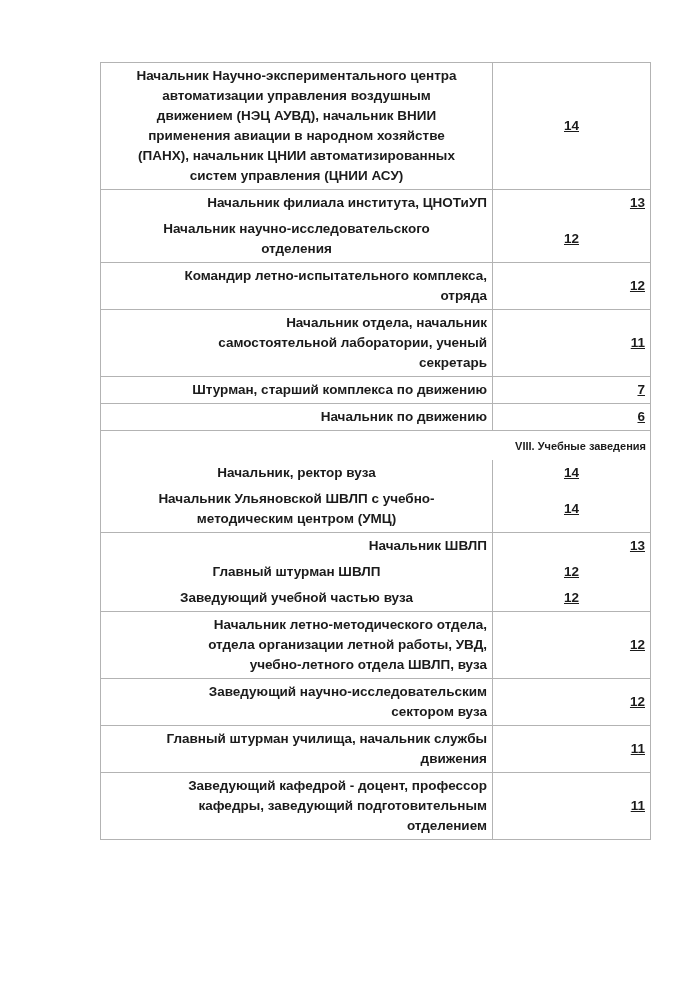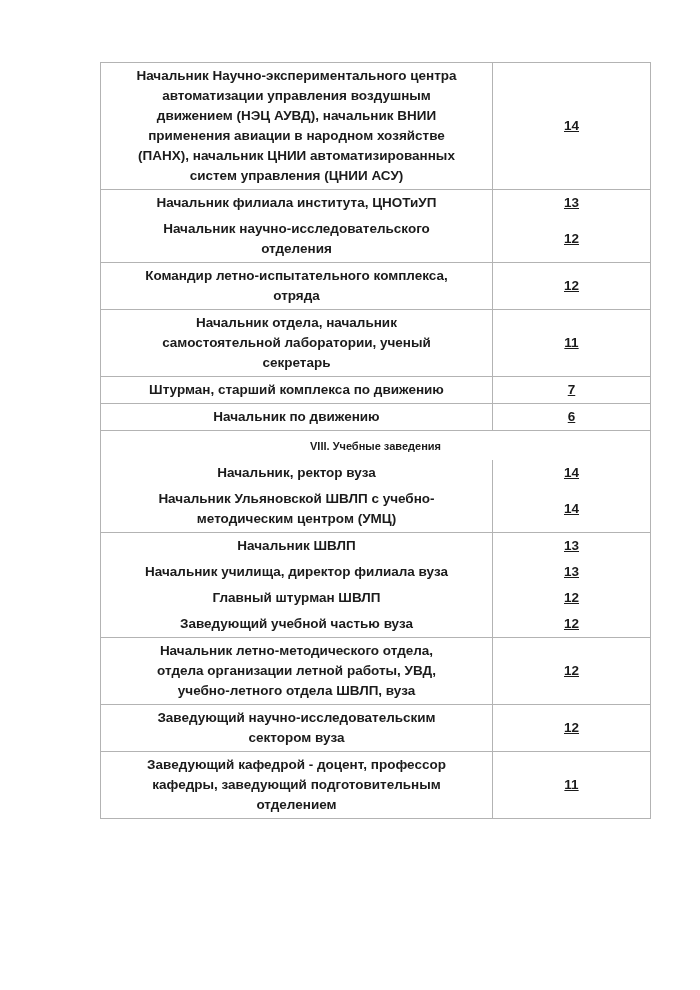--- a/index.html
+++ b/index.html
@@ -35,21 +35,21 @@
     vertical-align: middle;
     padding: 3px 5px;
     white-space: pre-line;
     word-wrap: break-word;
   }
   td.grade {
     border-left: 1px solid var(--bc);
     white-space: normal;
     text-decoration: underline;
   }
-  tr.bt td { border-top: 1px solid var(--bc); }
+  tr.bt td { border-top: 1px solid var(--bc); text-align: right; }
   td.section {
     font-size: 11px;
     padding: 5px 4px 4px 4px;
     white-space: normal;
   }
 </style>
 </head>
 <body style="background: rgb(255, 255, 255);">
 
 <div class="page">
@@ -106,43 +106,44 @@
         <tr>
           <td class="pos">Начальник Ульяновской ШВЛП с учебно-
 методическим центром (УМЦ)</td>
           <td class="grade">14</td>
         </tr>
         <tr class="bt">
           <td class="pos">Начальник ШВЛП</td>
           <td class="grade">13</td>
         </tr>
         <tr>
-          <td class="pos">Начальник училища, директор филиала вуза</td>
-          <td class="grade">13</td>
-        </tr>
-        <tr>
           <td class="pos">Главный штурман ШВЛП</td>
           <td class="grade">12</td>
         </tr>
         <tr>
           <td class="pos">Заведующий учебной частью вуза</td>
           <td class="grade">12</td>
         </tr>
         <tr class="bt">
           <td class="pos">Начальник летно-методического отдела,
 отдела организации летной работы, УВД,
 учебно-летного отдела ШВЛП, вуза</td>
           <td class="grade">12</td>
         </tr>
         <tr class="bt">
           <td class="pos">Заведующий научно-исследовательским
 сектором вуза</td>
           <td class="grade">12</td>
         </tr>
         <tr class="bt">
+          <td class="pos">Главный штурман училища, начальник службы
+движения</td>
+          <td class="grade">11</td>
+        </tr>
+        <tr class="bt">
           <td class="pos">Заведующий кафедрой - доцент, профессор
 кафедры, заведующий подготовительным
 отделением</td>
           <td class="grade">11</td>
         </tr>
       </tbody>
   </table>
 </div>
 
 </body></html>

